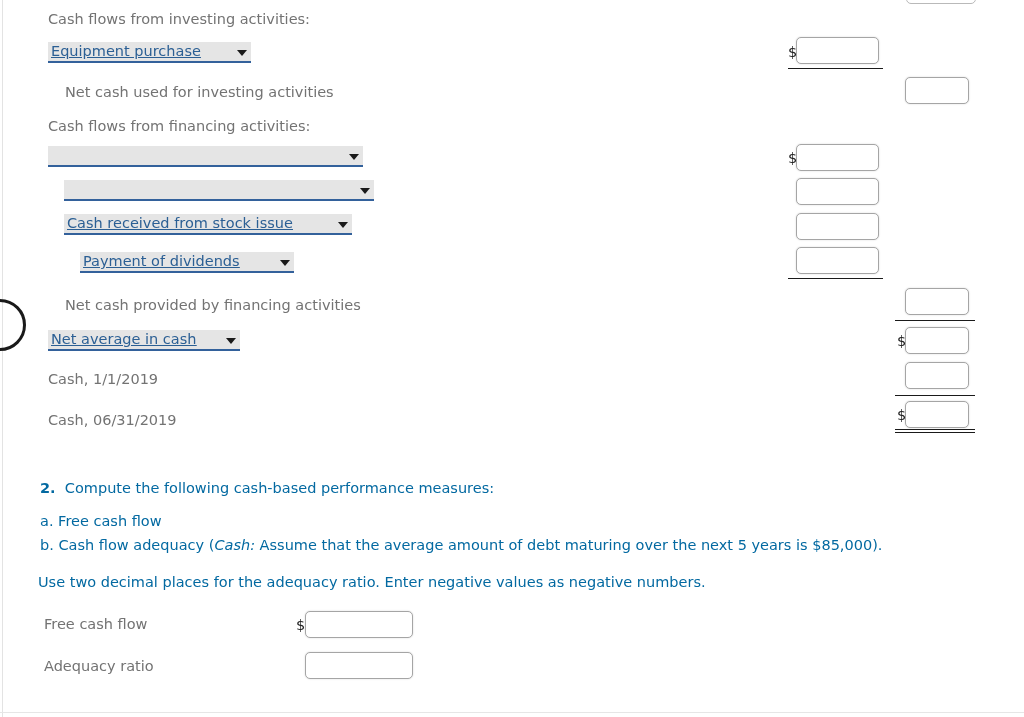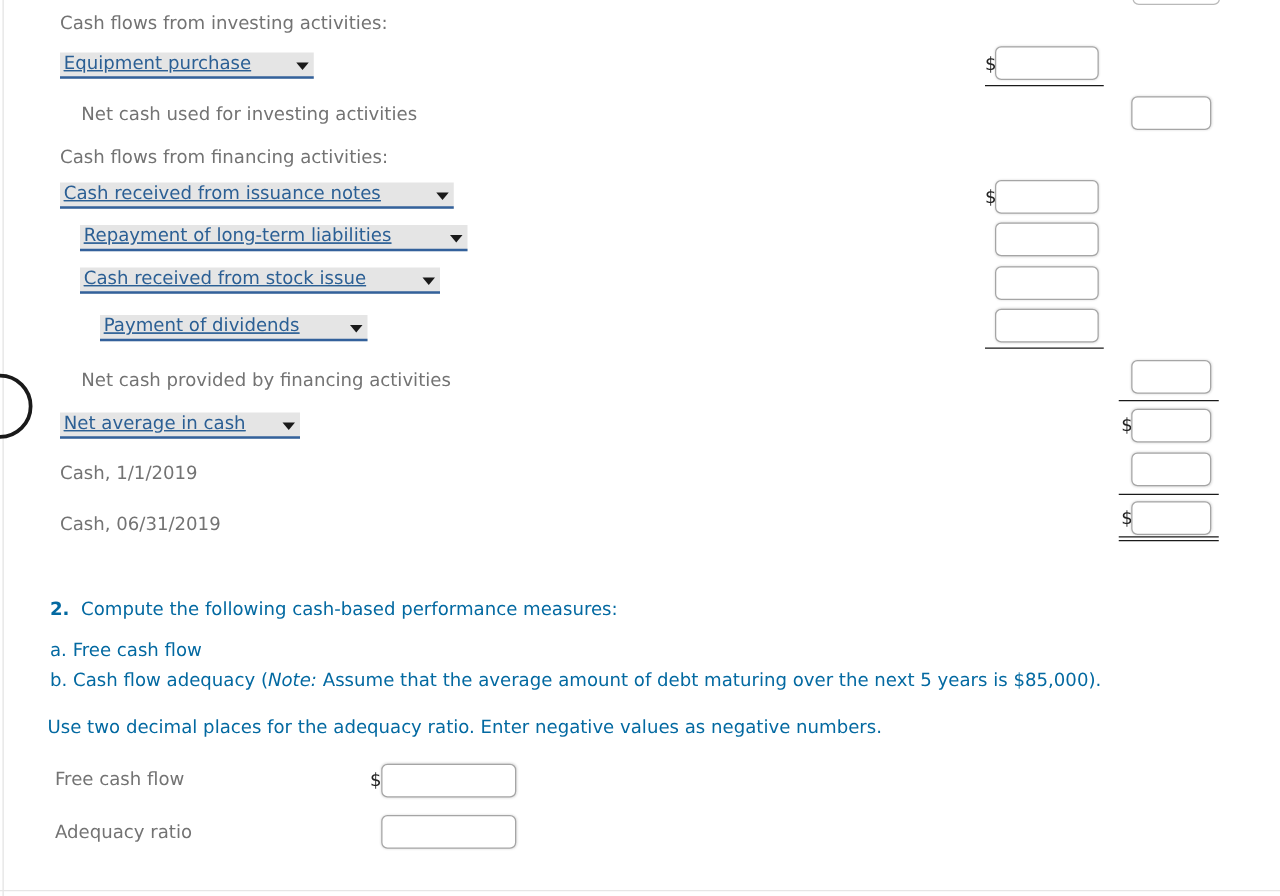--- a/index.html
+++ b/index.html
@@ -145,28 +145,26 @@
 <span class="dollar" style="left:788px; top:45px;">$</span>
 <div class="box" style="left:796px; top:37px; width:83px;"></div>
 <div class="rule" style="left:788px; top:68px; width:95px;"></div>
 
 <div class="label" style="left:65px; top:85px;">Net cash used for investing activities</div>
 <div class="box" style="left:905px; top:77px; width:64px;"></div>
 
 <div class="label" style="left:48px; top:119px;">Cash flows from financing activities:</div>
 
 <div class="sel" style="left:48px; top:146px; width:315px;">
-  <span class="seltext">Cash received from issuance notes</span>
   <span class="arrow"></span>
 </div>
 <span class="dollar" style="left:788px; top:151px;">$</span>
 <div class="box" style="left:796px; top:144px; width:83px;"></div>
 
 <div class="sel" style="left:64px; top:180px; width:310px;">
-  <span class="seltext">Repayment of long-term liabilities</span>
   <span class="arrow"></span>
 </div>
 <div class="box" style="left:796px; top:178px; width:83px;"></div>
 
 <div class="sel" style="left:64px; top:214px; width:288px;">
   <span class="seltext">Cash received from stock issue</span>
   <span class="arrow"></span>
 </div>
 <div class="box" style="left:796px; top:213px; width:83px;"></div>
 
@@ -201,21 +199,21 @@
 
 <div class="rule-double" style="left:895px; top:429px; width:80px;"></div>
 
 <div class="qline" style="left:40px; top:481px;">
   <span class="q-num">2.</span><span>&nbsp;&nbsp;</span><span>Compute the following cash-based performance measures:</span>
 </div>
 
 <div class="qline" style="left:40px; top:514px;">a. Free cash flow</div>
 
 <div class="qline" style="left:40px; top:538px;">
-  <span>b. Cash flow adequacy (</span><span class="ital">Note:</span><span> Assume that the average amount of debt maturing over the next 5 years is $85,000).</span>
+  <span>b. Cash flow adequacy (</span><span class="ital">Cash:</span><span> Assume that the average amount of debt maturing over the next 5 years is $85,000).</span>
 </div>
 
 <div class="qline" style="left:38px; top:575px;">Use two decimal places for the adequacy ratio. Enter negative values as negative numbers.</div>
 
 <div class="label" style="left:44px; top:617px;">Free cash flow</div>
 <span class="dollar" style="left:296px; top:618px;">$</span>
 <div class="box" style="left:305px; top:611px; width:108px;"></div>
 
 <div class="label" style="left:44px; top:659px;">Adequacy ratio</div>
 <div class="box" style="left:305px; top:652px; width:108px;"></div>

